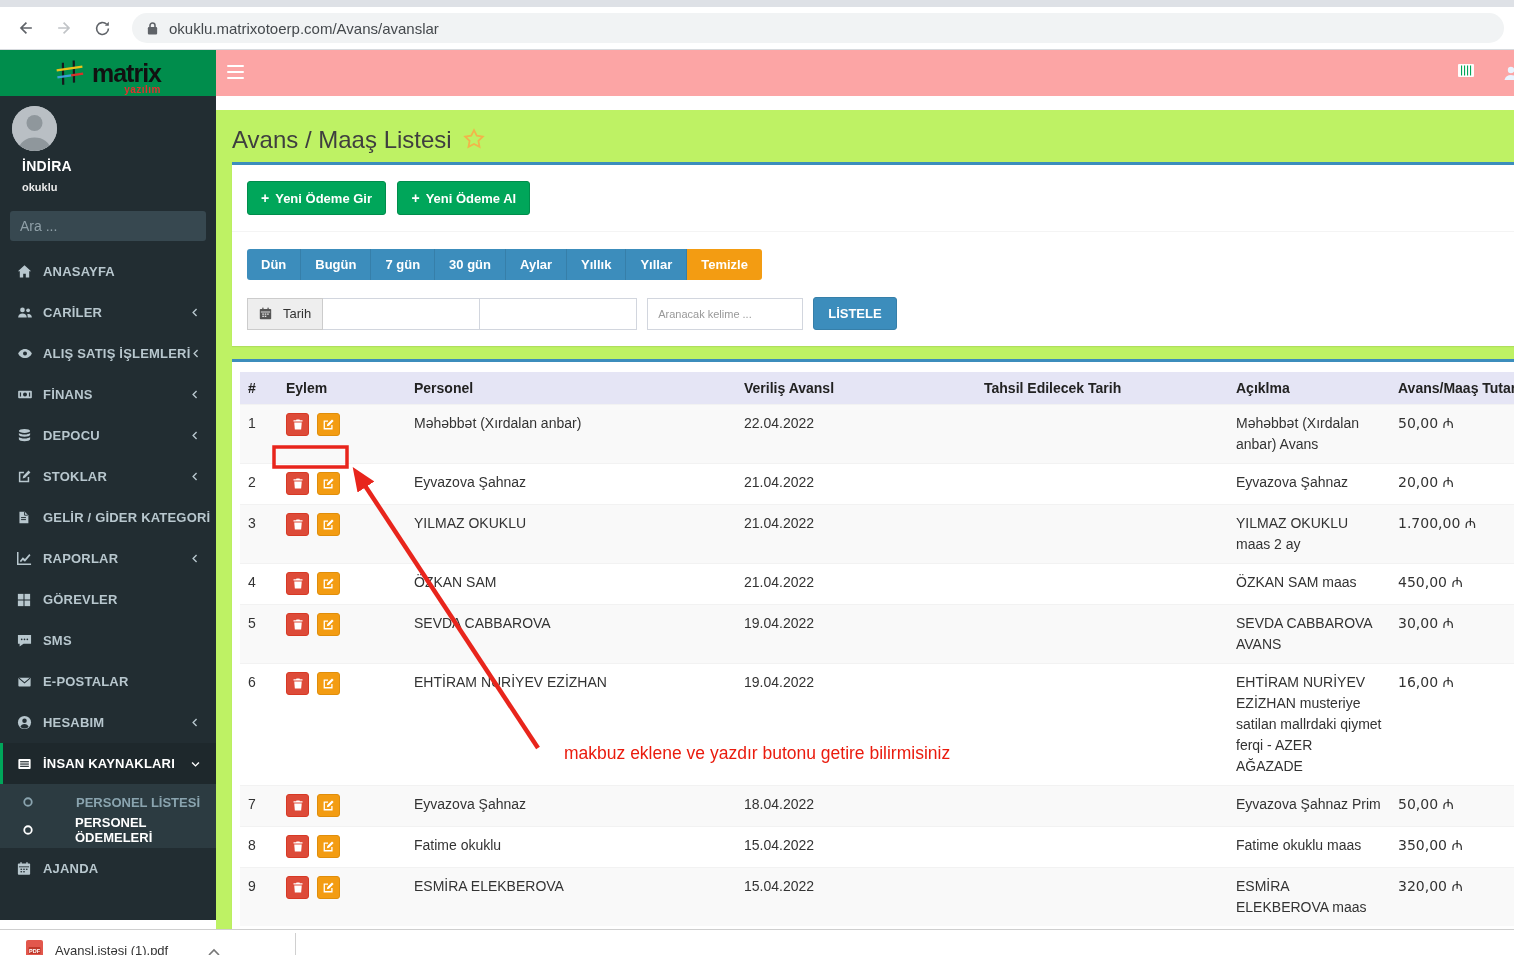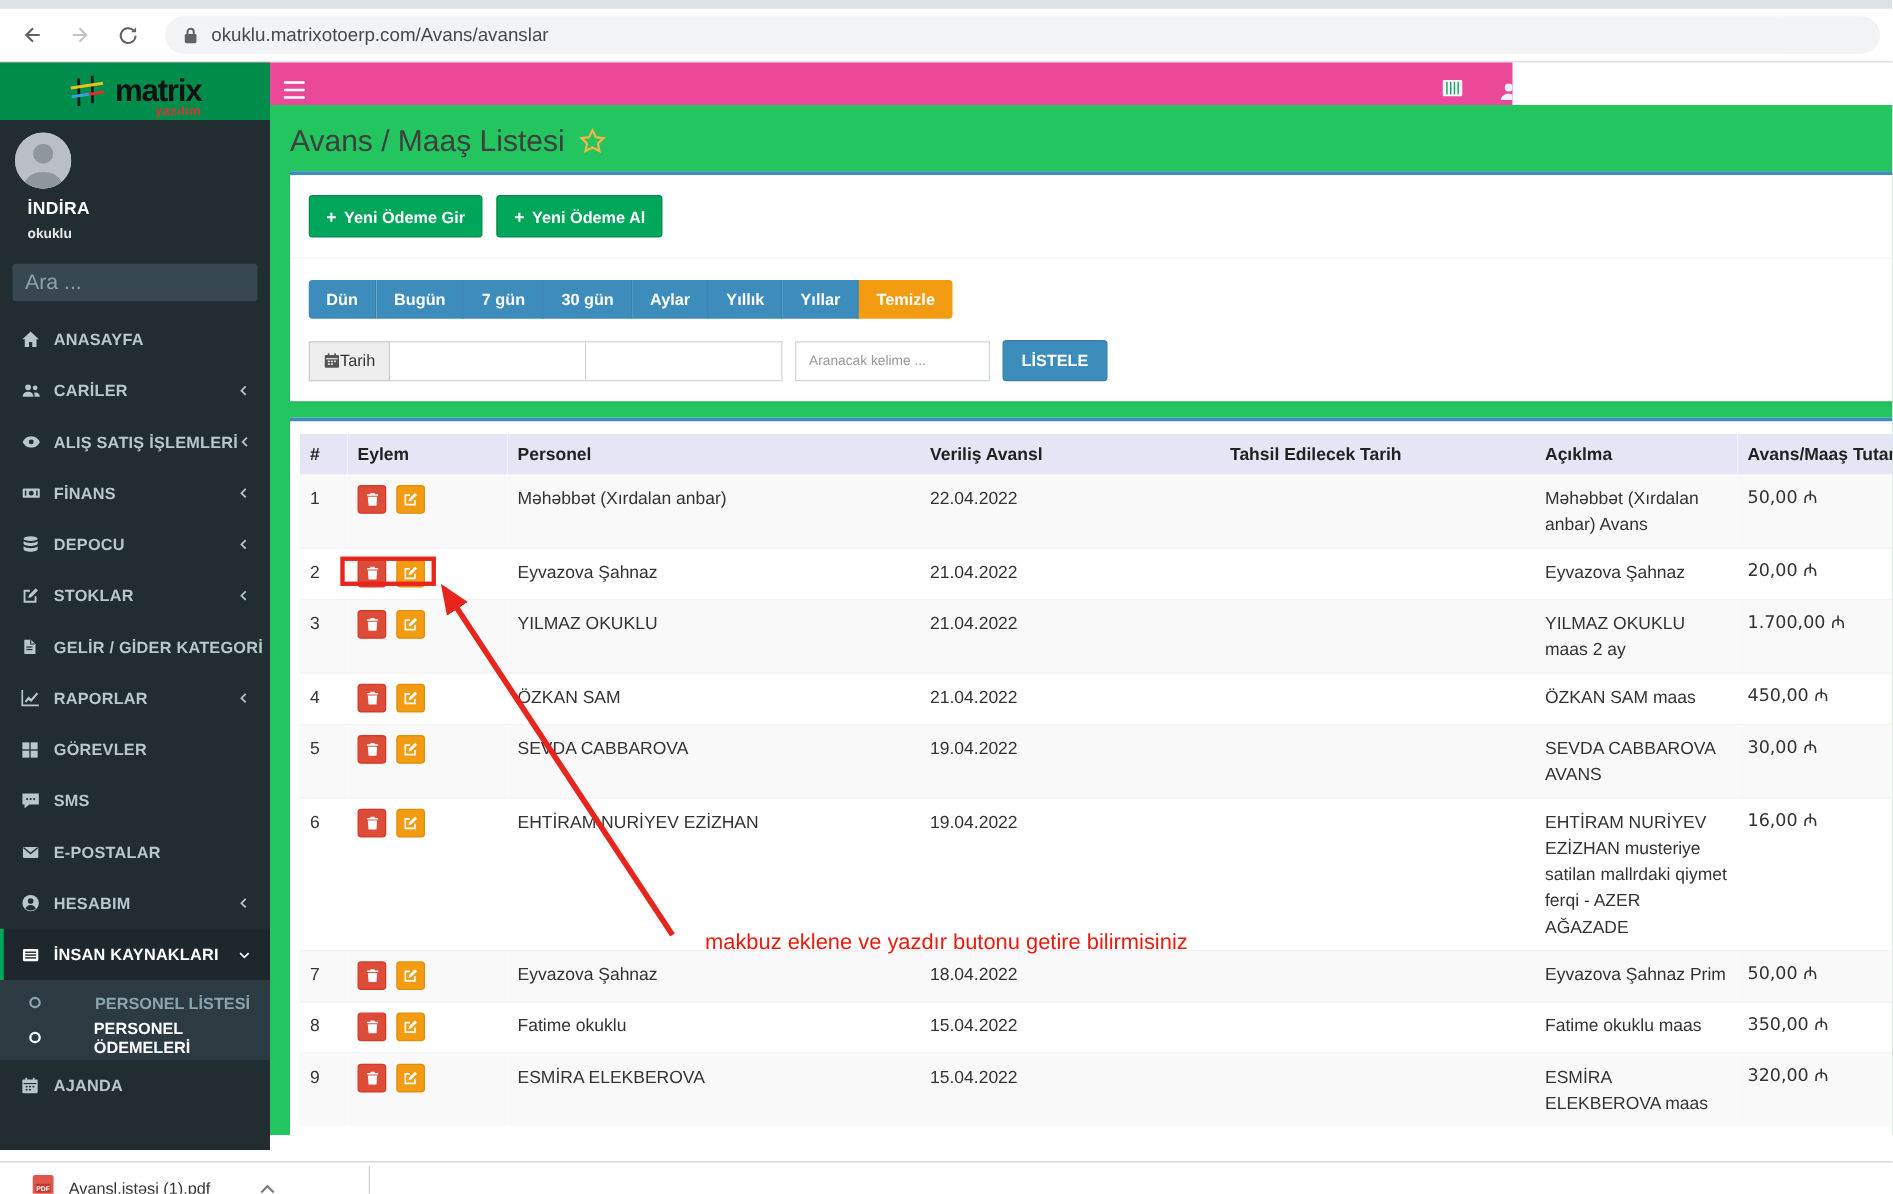--- a/index.html
+++ b/index.html
@@ -8,73 +8,73 @@
 
   
   .browser { position:absolute; top:0; left:0; width:1514px; height:50px; background:#fff; border-bottom:1px solid #d7dade; }
   .tabstrip { height:7px; background:#dee1e6; }
   .toolbar { height:42px; display:flex; align-items:center; padding:0 10px; }
   .nav-btn { width:32px; height:32px; display:flex; align-items:center; justify-content:center; border:none; background:transparent; margin-right:6px; border-radius:50%; cursor:pointer; }
   .omnibox { flex:1; height:30px; background:#f1f3f4; border-radius:15px; display:flex; align-items:center; padding:0 14px; margin-left:8px; }
   .omnibox .url { font-size:15px; color:#45494d; margin-left:10px; white-space:nowrap; }
 
   
-  .appbar { position:absolute; top:50px; left:0; width:1210px; height:46px; background:#ec4899; }
+  .appbar { position:absolute; top:50px; left:0; width:1514px; height:46px; background:#fca5a5; }
   .logo { position:absolute; left:0; top:0; width:216px; height:46px; background:#008d4c; display:flex; align-items:center; justify-content:center; gap:7px; }
   .logo-text { position:relative; color:#111; font-size:25px; font-weight:800; letter-spacing:-1px; line-height:1; }
   .logo-sub { position:absolute; right:0; bottom:-9px; color:#e32f2f; font-size:10px; font-weight:700; letter-spacing:.5px; }
   .hamburger { position:absolute; left:227px; top:15px; width:17px; height:14px; display:flex; flex-direction:column; justify-content:space-between; cursor:pointer; background:transparent; border:none; }
   .hamburger span { display:block; height:2.4px; background:#fff; border-radius:1px; }
   .appbar-right { position:absolute; right:0; top:0; height:46px; display:flex; align-items:center; }
   .appbar-icon { margin-right:26px; cursor:pointer; }
   .appbar-partial { width:14px; height:46px; overflow:hidden; position:relative; }
   .appbar-partial svg { position:absolute; left:3px; top:15px; }
 
   
   .sidebar { position:absolute; top:96px; left:0; width:216px; height:824px; background:#222d32; }
   .user-panel { display:flex; align-items:flex-start; padding:10px 12px 12px;flex-direction:column; }
   .avatar { width:45px; height:45px; border-radius:50%; background:#b9bfc4; overflow:hidden; flex:none; }
   .user-meta { margin-left:10px; padding-top:7px; }
   .user-name { color:#fff; font-size:14px; font-weight:700; letter-spacing:.3px; }
   .user-sub { color:#eaeaea; font-size:11px; font-weight:700; margin-top:7px; }
   .side-search { margin:6px 10px 10px; height:30px; display:flex; background:#374850; border-radius:3px; overflow:hidden; }
-  .side-search input { flex:1; background:transparent; border:none; outline:none; color:#ccc; font-size:17px; padding:0 10px; font-family:inherit; }
+  .side-search input { flex:1; background:transparent; border:none; outline:none; color:#ccc; font-size:14px; padding:0 10px; font-family:inherit; }
   .side-search input::placeholder { color:#90a0a8; }
   .menu { list-style:none; }
   .menu .mi { display:flex; align-items:center; height:41px; padding:0 14px; color:#b8c7ce; font-size:13px; font-weight:700; letter-spacing:.2px; text-decoration:none; cursor:pointer; border-left:3px solid transparent; }
   .menu .mi.active { background:#1e282c; color:#fff; border-left-color:#00a65a; }
   .mi-icon { width:16px; height:16px; margin-right:10px; flex:none; display:flex; align-items:center; }
   .mi-label { flex:1; white-space:nowrap; }
   .mi-chevron { width:12px; height:12px; display:flex; align-items:center; }
   .submenu { list-style:none; background:#2c3b41; padding:4px 0; }
   .submenu .smi { display:flex; align-items:center; height:28px; padding:0 14px 0 22px; color:#8aa4af; font-size:13px; font-weight:700; cursor:pointer; text-decoration:none;gap:32px; }
   .submenu .smi.selected { color:#fff; }
   .smi-icon { width:13px; height:13px; margin-right:9px; display:flex; align-items:center; }
 
   
-  .content { position:absolute; top:84px; left:216px; width:1298px; height:824px; background:#22c55e; overflow:hidden; }
+  .content { position:absolute; top:110px; left:216px; width:1298px; height:824px; background:#bef264; overflow:hidden; }
   .page-head { padding:15px 16px 8px; display:flex; align-items:center; gap:11px; }
   .page-title { font-size:24px; font-weight:400; color:#3f3f3f; }
   .fav-star { cursor:pointer; margin-top:3px; }
 
   .box { background:#fff; border-top:3px solid #3c8dbc; margin-left:16px; box-shadow:0 1px 1px rgba(0,0,0,.08); }
   .box-section { padding:16px 15px; }
   .box-divider { border-top:1px solid #f4f4f4; }
   .btn-green { display:inline-flex; align-items:center; gap:6px; background:#00a65a; border:1px solid #008d4c; color:#fff; font-weight:700; font-size:13px; padding:8px 13px; border-radius:3px; cursor:pointer; margin-right:7px; font-family:inherit; }
   .btn-green .plus { font-size:14px; font-weight:800; }
 
   .filter-section { padding:17px 15px 9px; }
   .btn-group { display:inline-flex; }
   .btn-filter { background:#3c8dbc; color:#fff; border:none; border-right:1px solid #367fa9; font-size:13px; font-weight:600; padding:8px 14px; cursor:pointer; font-family:inherit; }
   .btn-filter:first-child { border-radius:3px 0 0 3px; }
   .btn-filter.clear { background:#f39c12; border-right:none; border-radius:0 3px 3px 0; }
 
   .search-row { padding:8px 15px 16px; display:flex; align-items:center; }
   .input-group { display:flex; }
-  .ig-addon { display:flex; align-items:center; gap:0; background:#eee; border:1px solid #ccc; padding:0 11px; font-size:13px; color:#333; height:32px; }
+  .ig-addon { display:flex; align-items:center; gap:11px; background:#eee; border:1px solid #ccc; padding:0 11px; font-size:13px; color:#333; height:32px; }
   .ig-input { width:157px; height:32px; border:1px solid #d2d6de; border-left:none; outline:none; padding:0 8px; font-family:inherit; }
   .kw-input { width:156px; height:32px; border:1px solid #d2d6de; outline:none; padding:0 10px; font-size:11px; margin-left:10px; font-family:inherit; color:#333; }
   .kw-input::placeholder { color:#999; }
   .btn-listele { margin-left:10px; background:#3c8dbc; border:1px solid #367fa9; color:#fff; font-weight:700; font-size:13px; padding:8px 14px; border-radius:3px; cursor:pointer; font-family:inherit; }
 
   .table-box { margin-top:13px; padding:10px 8px 8px; min-height:566px; }
   table.data { width:100%; border-collapse:collapse; table-layout:fixed; }
   table.data th { background:#e5e5f5; text-align:left; padding:8px; font-size:14px; color:#222; font-weight:700; white-space:nowrap; overflow:hidden; }
   table.data td { padding:8px; font-size:14px; color:#333; vertical-align:top; line-height:21px; border-top:1px solid #f2f2f2; }
   table.data tbody tr:nth-child(odd) { background:#f9f9f9; }

